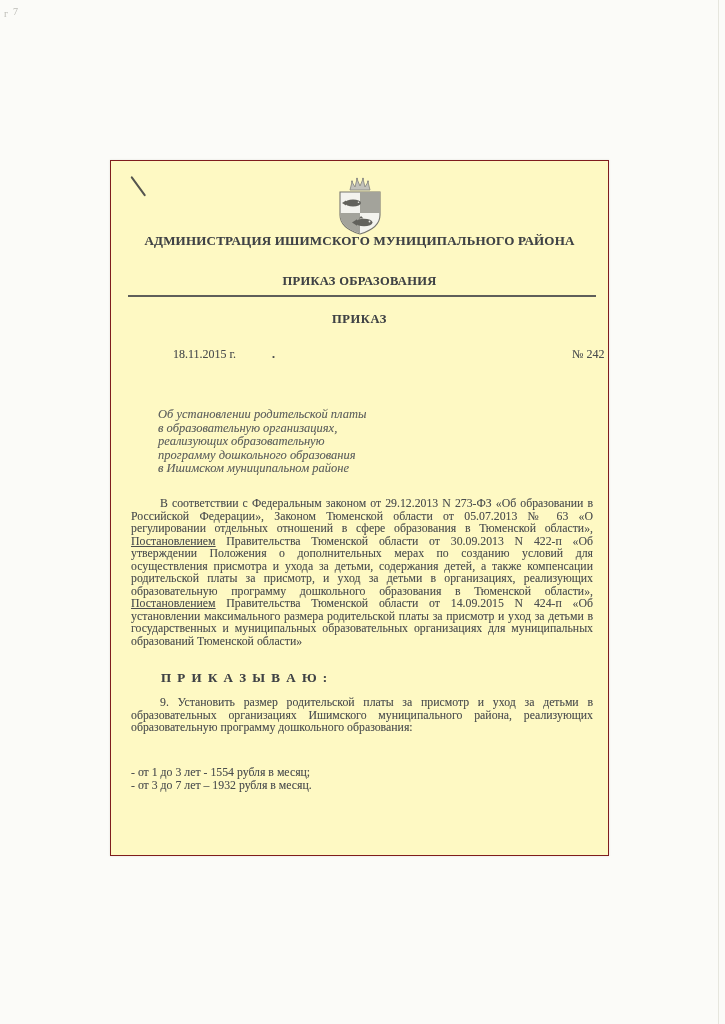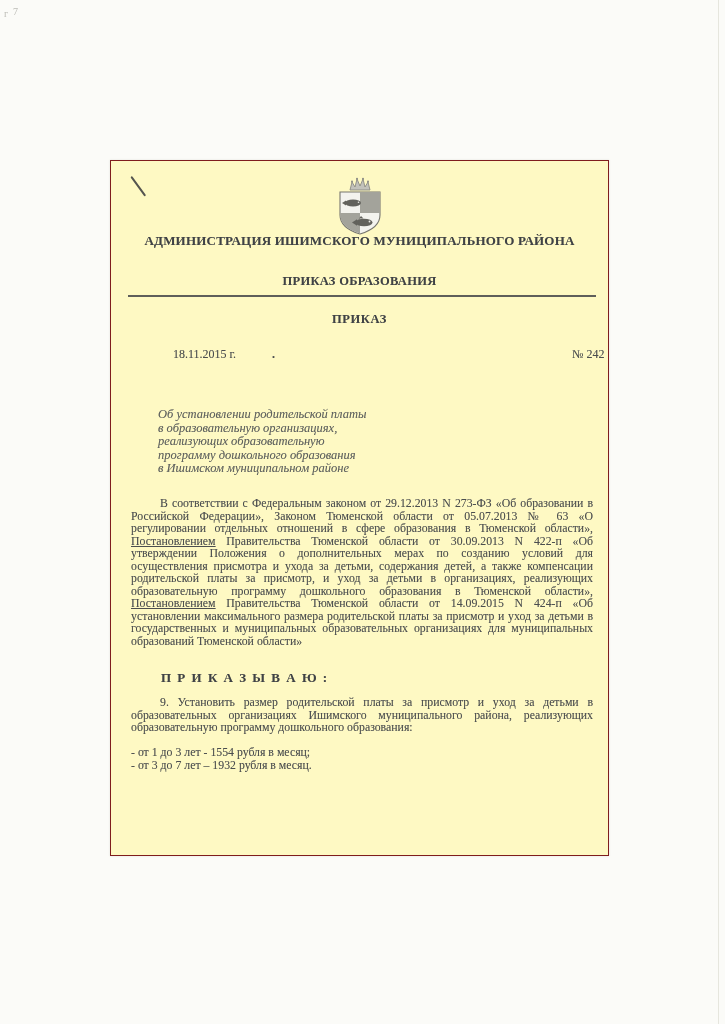--- a/index.html
+++ b/index.html
@@ -130,21 +130,21 @@
     position: absolute; left: 50px; top: 509px;
     font-weight: bold;
     font-size: 13px;
     letter-spacing: 1.5px;
     color: #3f4245;
   }
 
   .item1 { top: 535px; }
 
   .rates {
-    position: absolute; left: 20px; top: 585px;
+    position: absolute; left: 20px; top: 605px;
     font-size: 11.8px;
     line-height: 13px;
     color: #4b4e4f;
   }
 
   .item2 { top: 622px; }
 </style>
 </head>
 <body>
 

